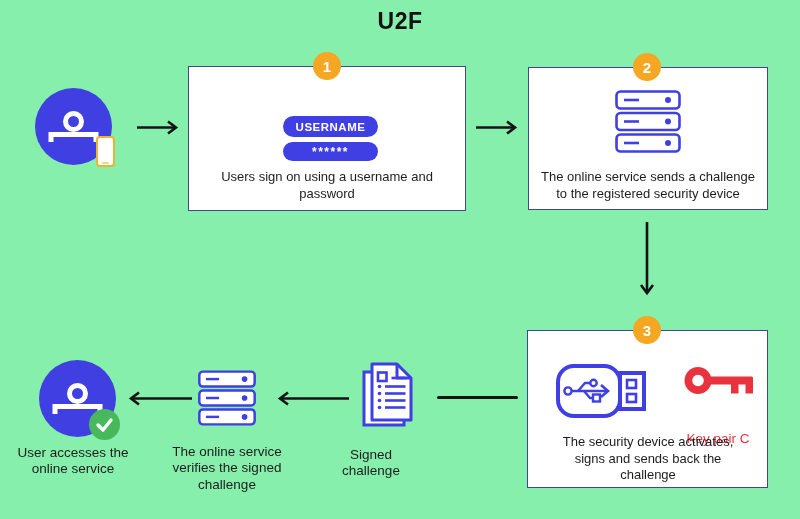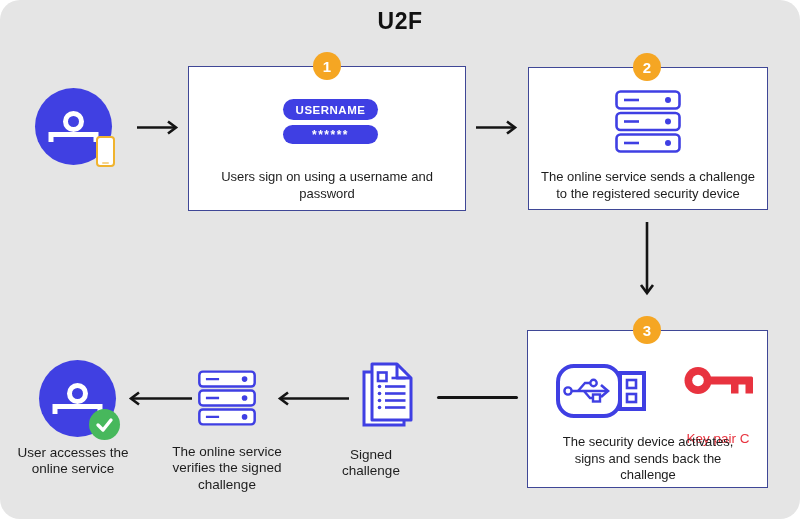--- a/index.html
+++ b/index.html
@@ -1,36 +1,36 @@
 <!DOCTYPE html>
 <html><head>
 <meta charset="utf-8">
 <style>
   html,body{margin:0;padding:0;background:#fff;}
   .canvas{
-    position:relative;width:800px;height:519px;background:#e5e5e5;
-    font-family:"Liberation Sans",sans-serif;color:#1d1d1d;overflow:hidden;border-radius:20px;
+    position:relative;width:800px;height:519px;background:#86efac;
+    font-family:"Liberation Sans",sans-serif;color:#1d1d1d;overflow:hidden;
   }
   .abs{position:absolute;}
   .title{
     top:8px;left:0;width:100%;text-align:center;
     font-size:23px;font-weight:700;letter-spacing:.5px;color:#111;
   }
   .circle-user{
     width:77px;height:77px;border-radius:50%;background:#4040e2;
     display:flex;align-items:center;justify-content:center;
   }
   .box{background:#fff;border:1.5px solid #3f4796;box-sizing:border-box;}
   .badge{
     width:28px;height:28px;border-radius:50%;background:#f5a623;color:#fff;
     font-size:15px;font-weight:600;display:flex;align-items:center;justify-content:center;
   }
   .pill{
     background:#3f3fe3;color:#fff;border-radius:11px;
-    display:flex;align-items:center;justify-content:center;font-weight:700;
+    display:flex;align-items:center;justify-content:center;font-weight:700;margin-top:17px;
   }
   .pill.user{font-size:11.5px;letter-spacing:.5px;font-weight:600;}
   .pill.pass{font-size:12px;letter-spacing:1.5px;}
   .caption{
     font-size:13px;line-height:1.27;text-align:center;
     white-space:pre-line;font-weight:500;color:#1d1d1d;
   }
   .label{
     font-size:13.5px;line-height:1.22;text-align:center;
     white-space:pre-line;font-weight:500;color:#1d1d1d;

